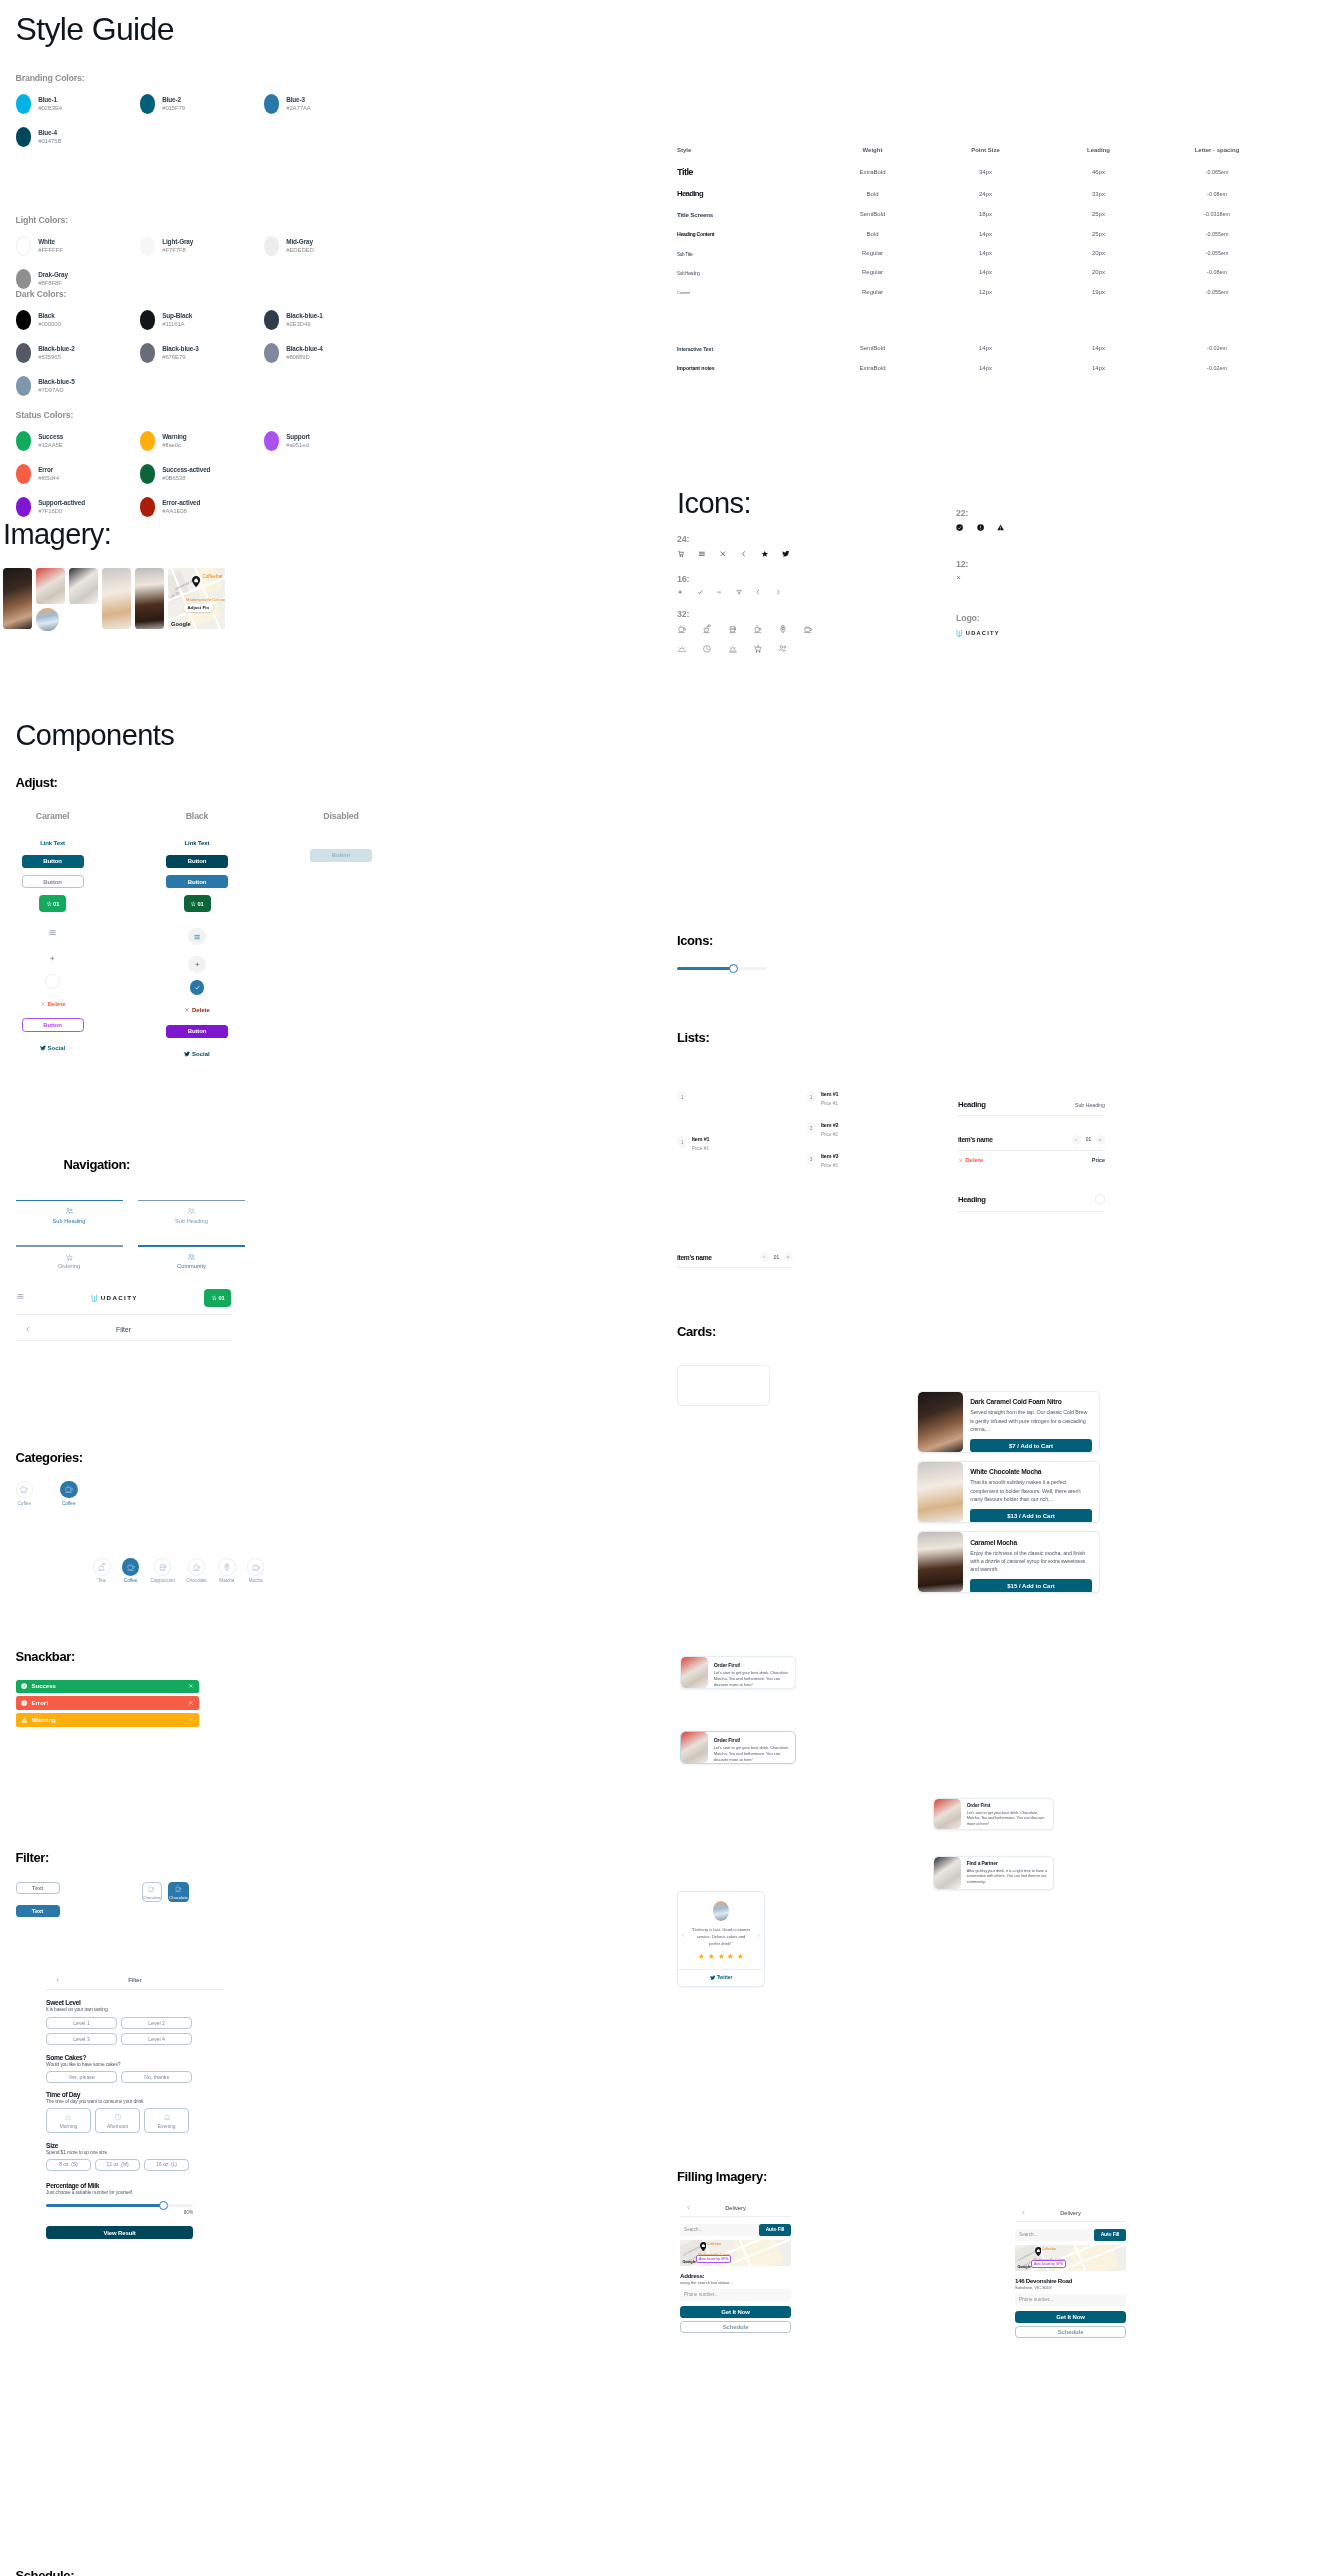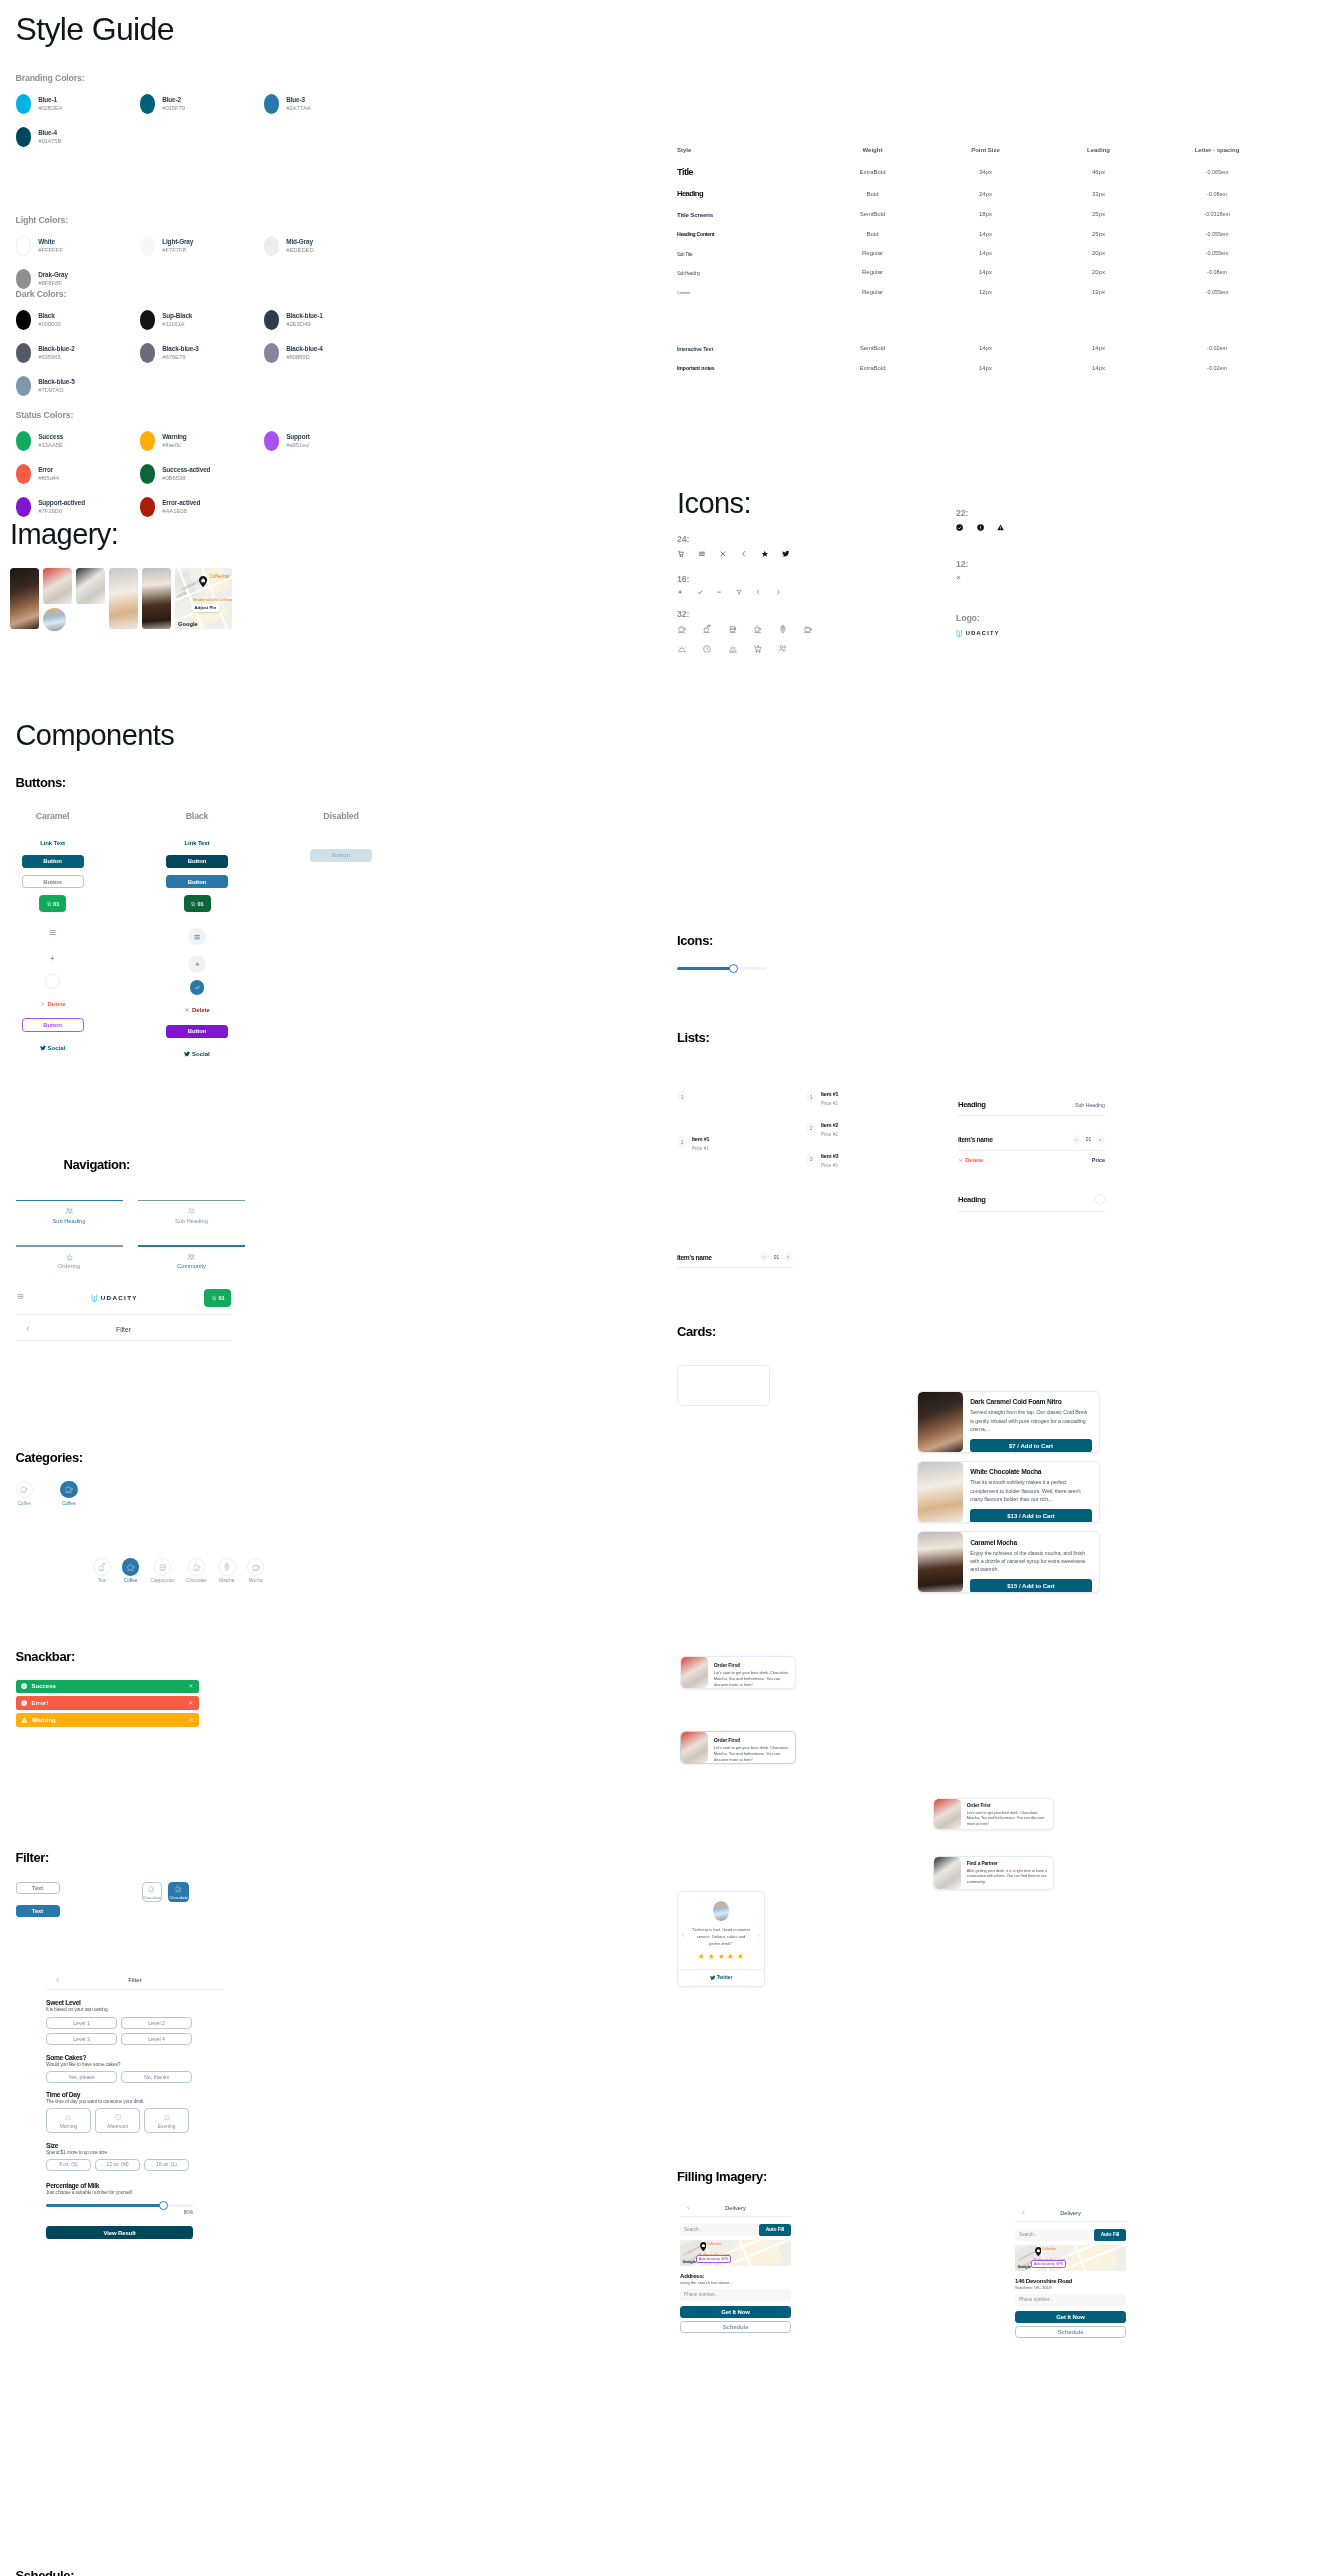--- a/index.html
+++ b/index.html
@@ -309,21 +309,21 @@
         <div class="swatch">
           <div class="dot" style="background:#AA1E08"></div>
           <div class="meta">
             <div class="nm">Error-actived</div>
             <div class="hx">#AA1E08</div>
           </div>
         </div>
       </div>
   </div>
 
-  <div class="abs" style="left:10px; top:518px;">
+  <div class="abs" style="left:3px; top:518px;">
     <div class="h-big">Imagery:</div>
     <div style="display:flex; align-items:flex-start; gap:4.1px; margin-top:16.5px;">
       <div class="ph-cocoa" style="width:29px;height:61px;border-radius:3.6px;"></div>
       <div>
         <div class="ph-phone" style="width:29px;height:36px;border-radius:3.6px;"></div>
         <div class="ph-person" style="width:23px;height:23px;border-radius:50%;margin-top:4.1px;"></div>
       </div>
       <div class="ph-table" style="width:29px;height:36px;border-radius:3.6px;"></div>
       <div class="ph-whip" style="width:29px;height:61px;border-radius:3.6px;"></div>
       <div class="ph-mocha" style="width:29px;height:61px;border-radius:3.6px;"></div>
@@ -606,21 +606,21 @@
         </svg>
       <span style="font-size:5.7px;letter-spacing:.22em;font-weight:600;color:#11161A;">UDACITY</span>
     </div>
   </div>
 
   <div class="abs" style="left:15.5px; top:719px;">
     <div class="h-big">Components</div>
   </div>
 
   <div class="abs" style="left:15.5px; top:775px;">
-    <div class="h-sec" style="font-size:13px;">Buttons:</div>
+    <div class="h-sec" style="font-size:13px;">Adjust:</div>
   </div>
 
   <div class="abs h-sub" style="left:21.6px; top:811px; width:62px; text-align:center;">Caramel</div>
   <div class="abs h-sub" style="left:166px; top:811px; width:62px; text-align:center;">Black</div>
   <div class="abs h-sub" style="left:310px; top:811px; width:62px; text-align:center;">Disabled</div>
 
   <div class="abs" style="left:21.6px; top:840px; width:62px;">
     <div class="link-text" style="text-align:center;">Link Text</div>
     <div class="btn btn-primary" style="width:62px;height:13.4px;margin-top:8.8px;">Button</div>
     <div class="btn btn-outline" style="width:62px;height:13.4px;margin-top:6.7px;">Button</div>

